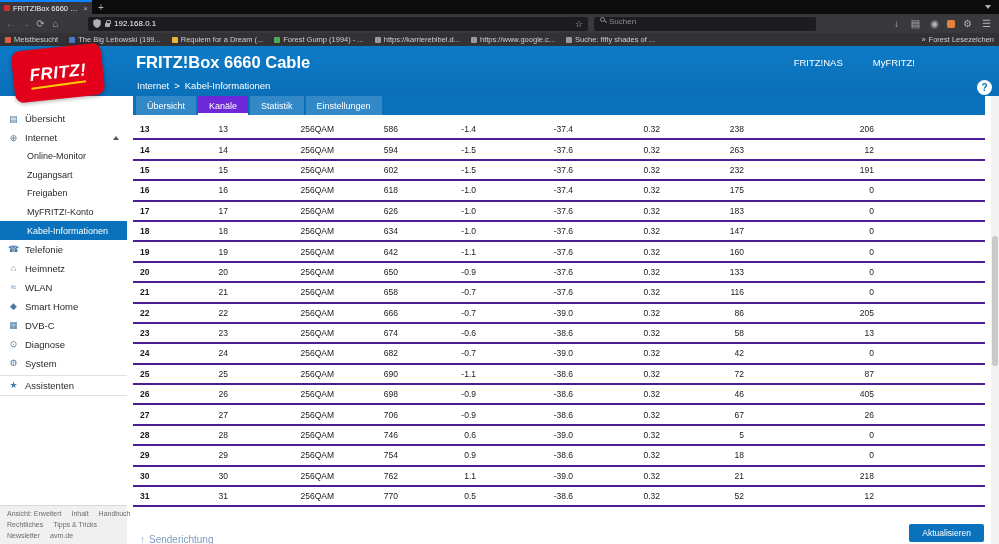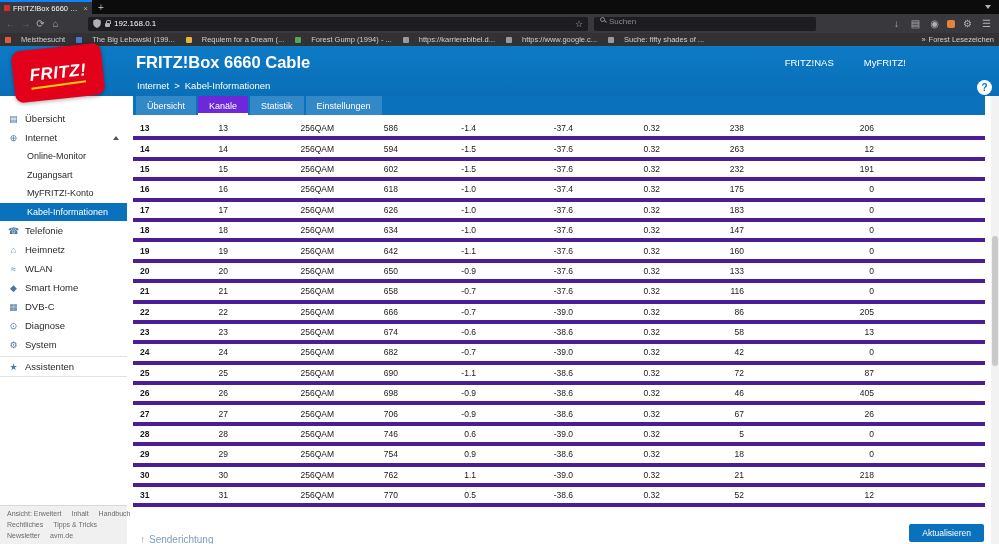--- a/index.html
+++ b/index.html
@@ -24,31 +24,31 @@
   .lock{width:5px;height:4px;background:#b1b1b3;border-radius:1px;position:relative;margin-top:2px}
   .lock::before{content:"";position:absolute;top:-3px;left:1px;width:3px;height:3px;border:1px solid #b1b1b3;border-bottom:none;border-radius:2px 2px 0 0}
   .searchbar{margin-left:4px;width:222px;height:14px;background:#1d1d21;border-radius:2px;display:flex;align-items:flex-start;gap:4px;padding:0 6px;font-size:8px;color:#8a8a8e}
   .mag{width:5px;height:5px;border:1px solid #8a8a8e;border-radius:50%;position:relative;flex:0 0 auto}
   .mag::after{content:"";position:absolute;width:3px;height:1px;background:#8a8a8e;transform:rotate(45deg);right:-3px;bottom:-1px}
   .nav-right{margin-left:auto;display:flex;align-items:center;gap:6px;padding-right:2px}
   .ext-square{width:8px;height:8px;background:#e8823a;border-radius:2px;cursor:pointer}
 
   .bookbar{height:13px;background:#323234;display:flex;align-items:center;padding:0 5px;font-size:7.5px;color:#cfcfd2}
   .bookmarks{display:flex;align-items:center;gap:11px;overflow:hidden}
-  .bm{display:flex;align-items:center;gap:10px;white-space:nowrap;cursor:pointer}
+  .bm{display:flex;align-items:center;gap:3px;white-space:nowrap;cursor:pointer}
   .bm-ic{width:6px;height:6px;border-radius:1px;flex:0 0 auto}
   .bm-more{margin-left:auto;display:flex;align-items:center;gap:3px;white-space:nowrap;cursor:pointer}
 
   
   .fritz-header{height:50px;background:linear-gradient(#0d7ac6,#0a6fb8);position:relative}
   .logo{position:absolute;left:13px;top:1px;width:90px;height:52px;background:#e2001a;border-radius:9px;transform:rotate(-6deg);display:flex;align-items:center;justify-content:center;z-index:6;box-shadow:0 1px 4px rgba(0,0,0,.35)}
   .logo-text{color:#fff;font-weight:bold;font-style:italic;font-size:17px;letter-spacing:.5px;position:relative}
   .logo-text::after{content:"";position:absolute;left:0;right:2px;bottom:-3px;height:2px;background:#ffcc00;transform:rotate(-2deg)}
   .h-title{position:absolute;left:136px;top:7px;font-size:16.5px;font-weight:bold;color:#fff}
-  .h-links{position:absolute;right:93px;top:11px;display:flex;gap:30px;font-size:9.5px;color:#fff}
+  .h-links{position:absolute;right:84px;top:11px;display:flex;gap:30px;font-size:9.5px;color:#fff}
   .h-link{cursor:pointer}
   .breadcrumb{position:absolute;left:137px;bottom:5px;font-size:9.5px;color:#fff;display:flex;gap:5px;align-items:center}
   .help{position:absolute;right:7px;bottom:1px;width:15px;height:15px;border-radius:50%;background:#fff;color:#0a72bd;font-weight:bold;font-size:10px;display:flex;align-items:center;justify-content:center;cursor:pointer}
 
   
   .app-body{display:flex;height:448px;position:relative}
   .sidebar{width:127px;background:#fff;position:relative;padding-top:13px;flex:0 0 auto}
   .side-item{height:19px;display:flex;align-items:center;gap:6px;padding:0 8px;font-size:9.5px;color:#2a2a2a;cursor:pointer}
   .side-item .ic{width:11px;font-size:9px;color:#4a7aa3;text-align:center;flex:0 0 auto}
   .caret-up{margin-left:auto;width:0;height:0;border-left:3px solid transparent;border-right:3px solid transparent;border-bottom:4px solid #555}
@@ -59,21 +59,21 @@
   .sf-row{display:flex;gap:10px}
   .sf-row.spread{justify-content:space-between}
   .sf-link{cursor:pointer;white-space:nowrap}
 
   .main{flex:1;display:flex;flex-direction:column;padding:0 6px;min-width:0;background:#fff}
   .tabstrip{height:19px;background:#0a72bd;display:flex;align-items:stretch;gap:2px;padding-left:3px;flex:0 0 auto}
   .ctab{display:flex;align-items:center;padding:0 11px;font-size:9px;color:#fff;background:rgba(255,255,255,.17);cursor:pointer}
   .ctab.active{background:#6d28d9;box-shadow:inset 0 -2px 0 #fff}
 
   .table-wrap{flex:1;overflow:hidden;padding-top:5px}
-  .trow{display:grid;grid-template-columns:42px 54px 106px 64px 78px 97px 87px 84px 130px 1fr;height:20.4px;align-items:center;border-bottom:4px solid #4c1d95;font-size:8.5px;color:#1a1a1a}
+  .trow{display:grid;grid-template-columns:42px 54px 106px 64px 78px 97px 87px 84px 130px 1fr;height:20.4px;align-items:center;border-bottom:2px solid #4c1d95;font-size:8.5px;color:#1a1a1a}
   .tc{text-align:right;padding-right:1px}
   .tc0{text-align:left;font-weight:bold;padding-left:7px}
 
   .bottom-row{height:26px;flex:0 0 auto;display:flex;align-items:flex-end;justify-content:space-between;padding:0 1px 2px 7px;overflow:hidden}
   .section-label{font-size:10px;color:#7d9cbc;display:flex;gap:4px;align-items:center;margin-bottom:-3px}
   .refresh-btn{background:#0a72bd;color:#fff;font-size:8.5px;padding:4px 13px;border:none;border-radius:2px;font-family:"Liberation Sans",sans-serif;cursor:pointer}
 
   .page-scrollbar{width:8px;background:#f2f2f2;position:relative;flex:0 0 auto}
   .scroll-thumb{position:absolute;left:1px;right:1px;top:140px;height:130px;background:#c9c9c9;border-radius:3px;cursor:pointer}
 </style>
@@ -185,20 +185,23 @@
       <span>Internet</span>
       <span class="caret-up"></span>
     </div>
     <div class="sub-item">
       <span>Online-Monitor</span>
     </div>
     <div class="sub-item">
       <span>Zugangsart</span>
     </div>
     <div class="sub-item">
+      <span>Freigaben</span>
+    </div>
+    <div class="sub-item">
       <span>MyFRITZ!-Konto</span>
     </div>
     <div class="sub-item selected">
       <span>Kabel-Informationen</span>
     </div>
     <div class="side-item">
       <span class="ic">☎</span>
       <span>Telefonie</span>
     </div>
     <div class="side-item">

